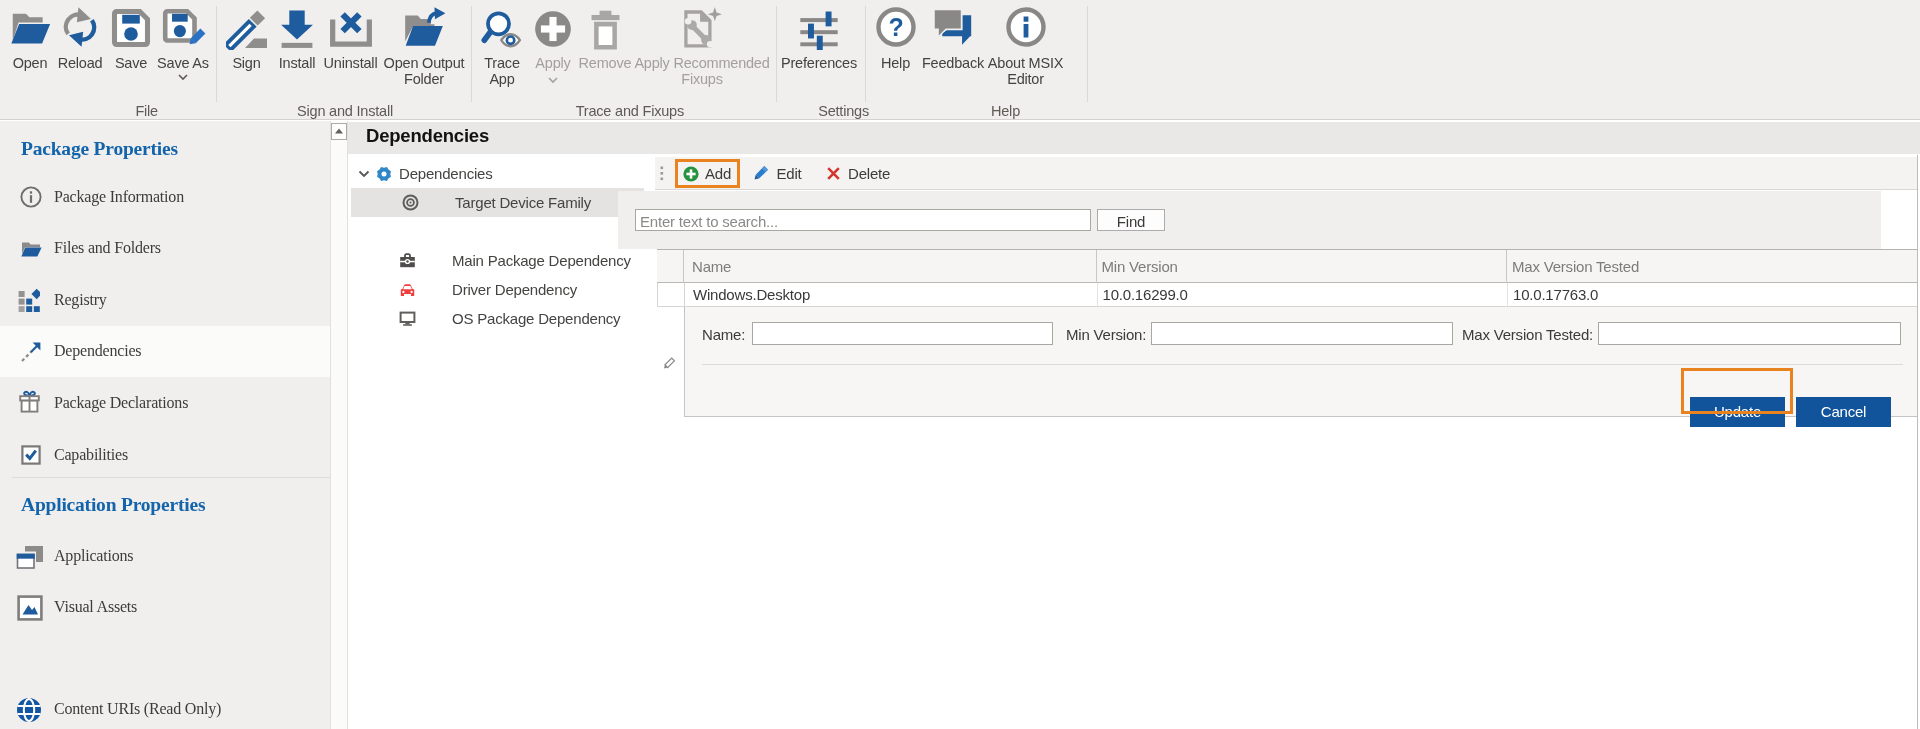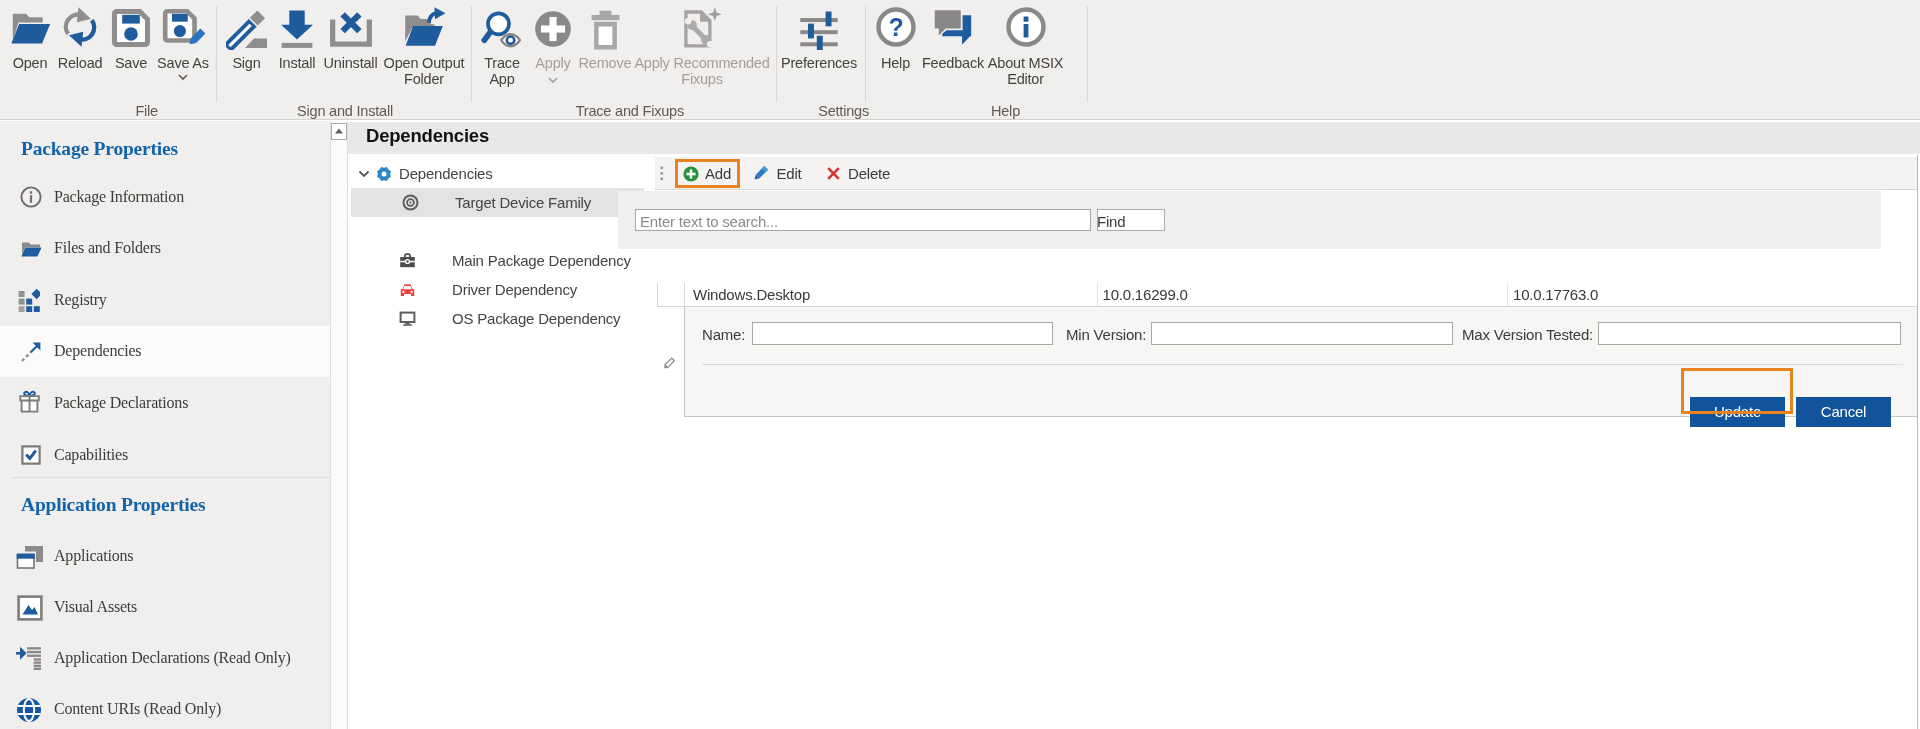--- a/index.html
+++ b/index.html
@@ -328,36 +328,20 @@
     </div>
 
     <div class="sitem" style="top:582px">
       <svg width="26" height="26" viewBox="0 0 26 26" style="left:17px;margin-top:-13px">
         <rect x="1.6" y="1.6" width="22.8" height="22.8" fill="#fff" stroke="#807e7c" stroke-width="2.6"></rect>
         <path fill="#1e5c9e" d="M5.5 19.5 L11.5 10 L15 15 L17.5 12 L21 19.5 Z"></path>
       </svg>
       <div class="txt">Visual Assets</div>
     </div>
 
-    <div class="sitem" style="top:633px">
-      <svg width="26" height="25" viewBox="0 0 26 25" style="left:15px;margin-top:-14px">
-        <path stroke="#1e5c9e" stroke-width="2.6" d="M1 8.3 H8" fill="none"></path>
-        <path fill="#1e5c9e" d="M5 1.8 L11.6 8.3 L5 14.8 Z"></path>
-        <g fill="#8a8886">
-          <rect x="12" y="2.2" width="14" height="2.3"></rect>
-          <rect x="12" y="5.9" width="14" height="2.3"></rect>
-          <rect x="12" y="9.6" width="14" height="2.3"></rect>
-          <rect x="18.7" y="13.3" width="7.3" height="2.3"></rect>
-          <rect x="18.7" y="16.5" width="7.3" height="2.3"></rect>
-          <rect x="18.7" y="19.7" width="7.3" height="2.3"></rect>
-          <rect x="18.7" y="22.7" width="7.3" height="2.3"></rect>
-        </g>
-      </svg>
-      <div class="txt">Application Declarations (Read Only)</div>
-    </div>
 
     <div class="sitem" style="top:684px">
       <svg width="26" height="26" viewBox="0 0 26 26" style="left:16px;margin-top:-13px">
         <circle cx="13" cy="13" r="12" fill="#1357a3"></circle>
         <g fill="none" stroke="#fff" stroke-width="2">
           <ellipse cx="13" cy="13" rx="5.2" ry="11"></ellipse>
           <path d="M1.6 9 H24.4 M1.6 17 H24.4"></path>
         </g>
       </svg>
       <div class="txt">Content URIs (Read Only)</div>
@@ -453,23 +437,31 @@
     <svg width="15" height="15" viewBox="0 0 15 15" style="position:absolute;left:171px;top:9px">
       <path fill="none" stroke="#d3362e" stroke-width="2.6" d="M2.2 2.2 L12.8 12.8 M12.8 2.2 L2.2 12.8"></path>
     </svg>
     <div class="btnlbl" style="left:193px;top:8px">Delete</div>
   </div>
 
   <div id="rsearch">
     <div class="inp" style="left:17px;top:18px;width:456px;height:22px"></div>
     <div style="position:absolute;left:22px;top:21.5px;font-size:15px;color:#8b8987;letter-spacing:-0.2px">Enter text to search...</div>
     <div class="inp" style="left:479px;top:18px;width:68px;height:22px;background:#fdfdfd;border-color:#aeacaa"></div>
-    <div style="position:absolute;left:479px;top:21.5px;width:68px;text-align:left;font-size:15px;color:#3c3b39;letter-spacing:-0.2px">Find</div>
-  </div>
-
+    <div style="position:absolute;left:479px;top:21.5px;width:68px;text-align:center;font-size:15px;color:#3c3b39;letter-spacing:-0.2px">Find</div>
+  </div>
+
+  <div id="thead">
+    <div style="position:absolute;left:26px;top:0;width:1px;height:33px;background:#c9c7c5"></div>
+    <div style="position:absolute;left:438.5px;top:0;width:1px;height:33px;background:#c9c7c5"></div>
+    <div style="position:absolute;left:849px;top:0;width:1px;height:33px;background:#c9c7c5"></div>
+    <div class="hcell" style="left:35px">Name</div>
+    <div class="hcell" style="left:444.5px">Min Version</div>
+    <div class="hcell" style="left:855px">Max Version Tested</div>
+  </div>
   <div id="trow1">
     <div style="position:absolute;left:26px;top:0;width:1px;height:23px;background:#d7d5d3"></div>
     <div style="position:absolute;left:438.5px;top:0;width:1px;height:23px;background:#e6e4e2"></div>
     <div style="position:absolute;left:849px;top:0;width:1px;height:23px;background:#e6e4e2"></div>
     <div class="rcell" style="left:35px">Windows.Desktop</div>
     <div class="rcell" style="left:444.5px">10.0.16299.0</div>
     <div class="rcell" style="left:855px">10.0.17763.0</div>
   </div>
 
   <svg width="13" height="14" viewBox="0 0 13 14" style="position:absolute;left:662px;top:357px">

